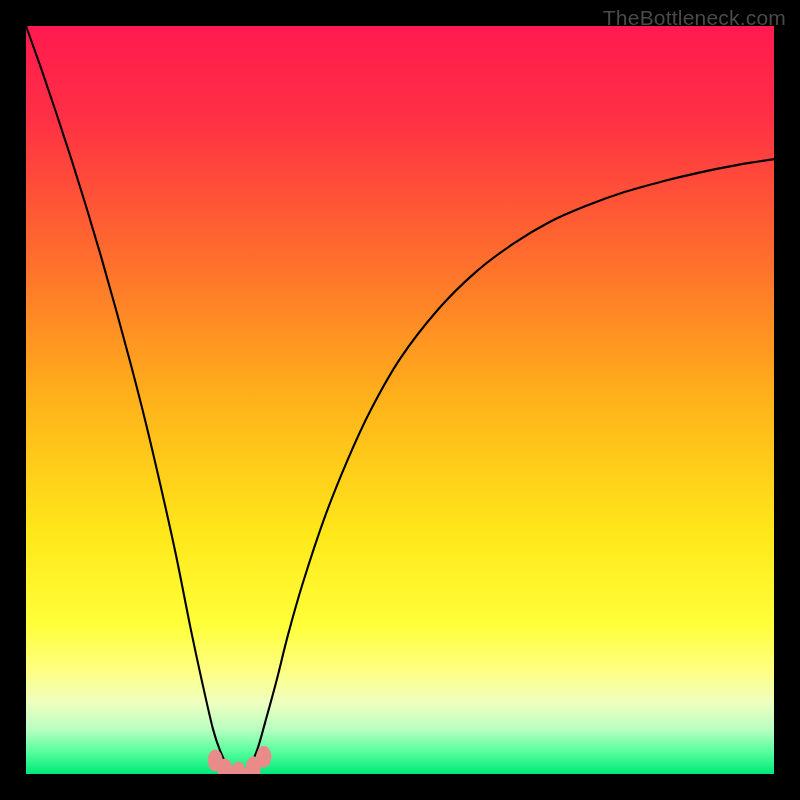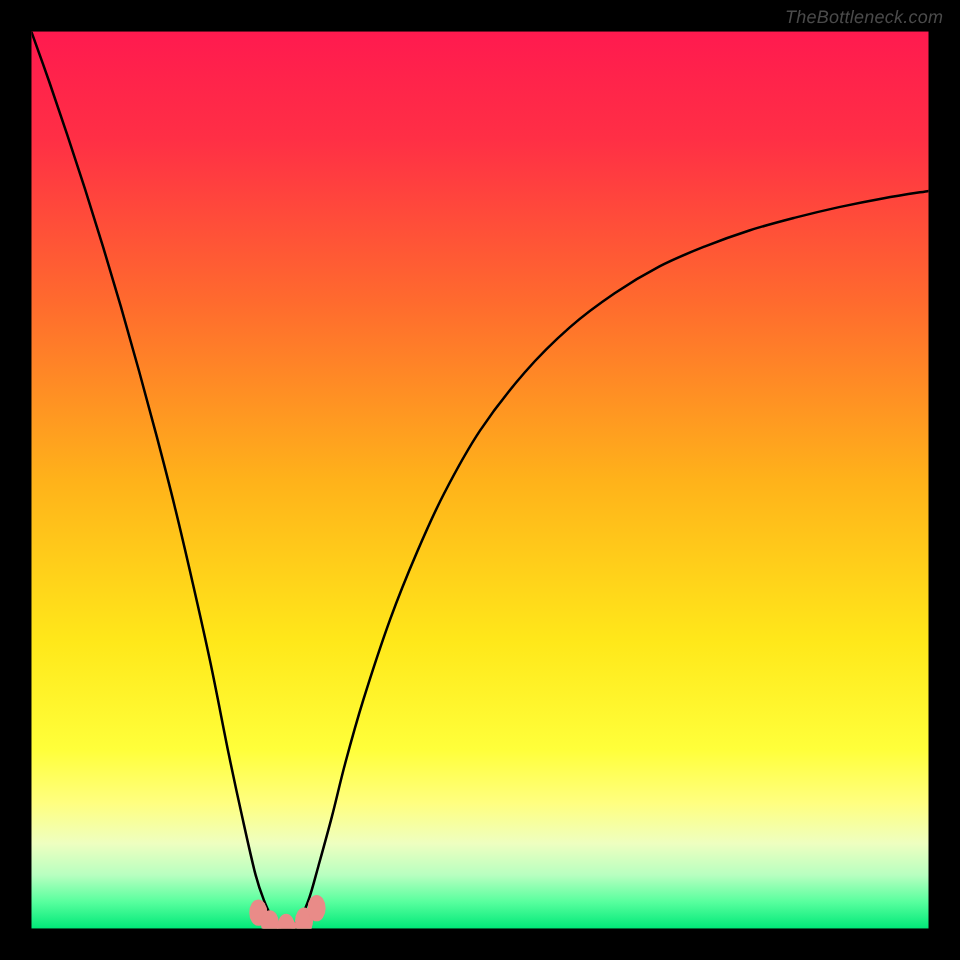--- a/index.html
+++ b/index.html
@@ -15,25 +15,24 @@
     position: relative;
     width: 800px;
     height: 800px;
     background: #000;
   }
   .watermark {
     position: absolute;
     top: 6px;
     right: 14px;
     color: #4a4a4a;
-    font-size: 15px;
+    font-size: 21px;
     font-weight: 400;
     letter-spacing: 0.2px;
     z-index: 50;
-    font-style: italic;
   }
   .plot-area {
     position: absolute;
     left: 26px;
     top: 26px;
     width: 748px;
     height: 748px;
     overflow: hidden;
   }
   .plot-area svg {

